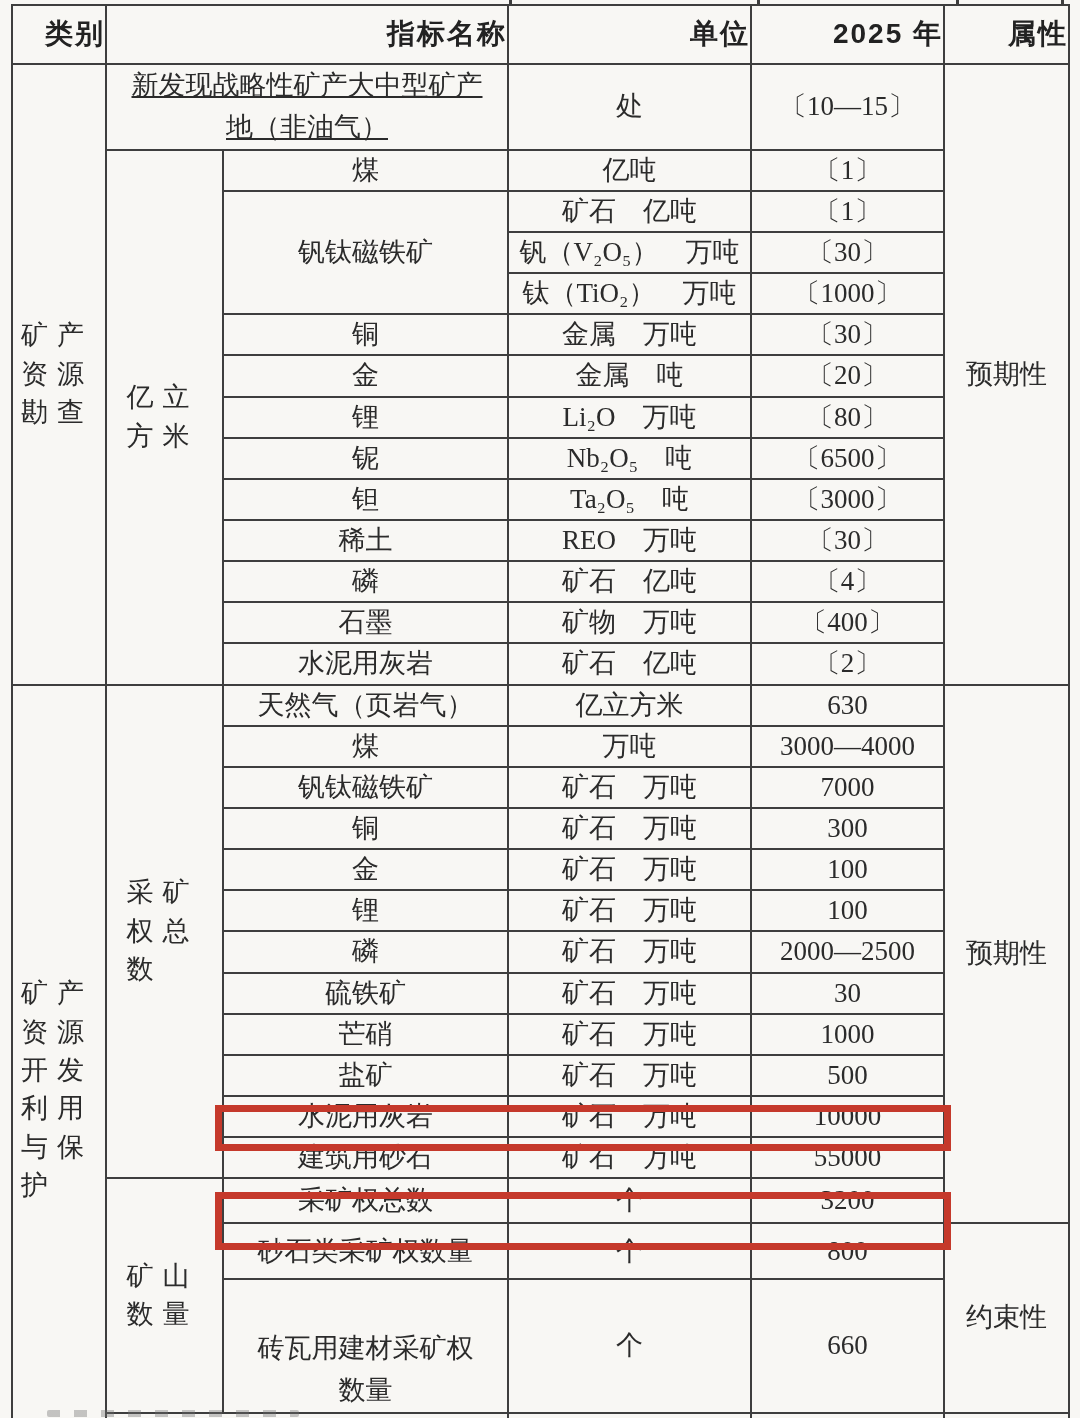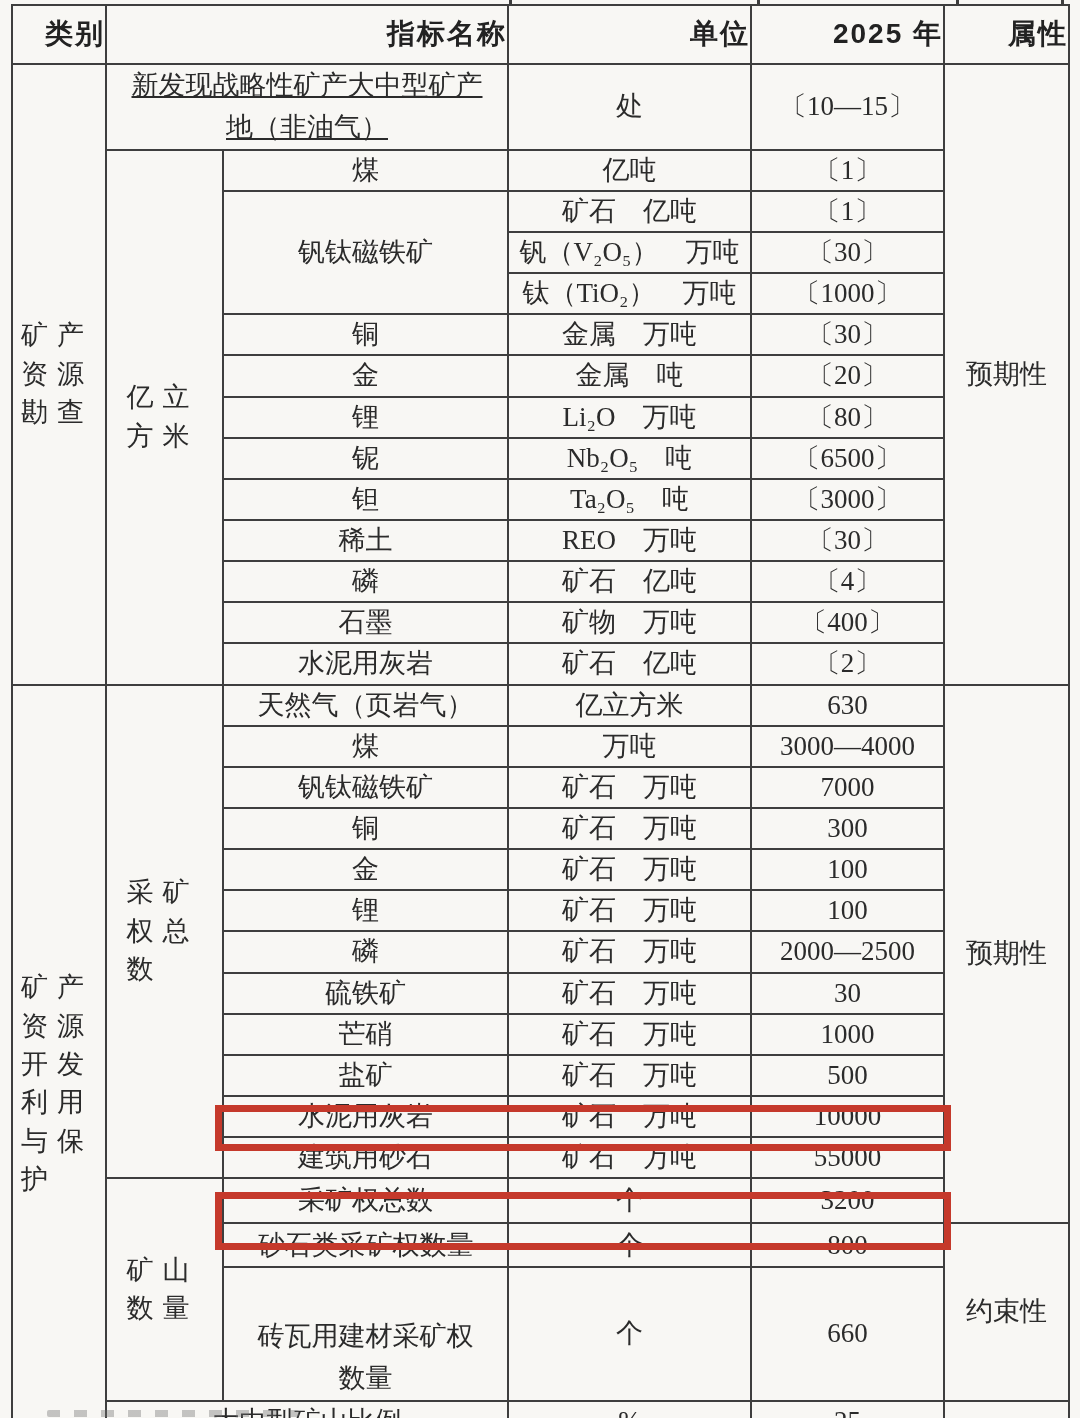--- a/index.html
+++ b/index.html
@@ -29,21 +29,21 @@
     font-family:"Liberation Sans","DejaVu Sans",sans-serif;
     font-weight:700; font-size:28px; letter-spacing:2px;
     color:#222;
     text-align:right;
   }
   
   tr.hdr   { height:59px; }
   tr.h85   { height:85px; }
   tr.h40   { height:40px; }
   tr.h45   { height:45px; }
-  tr.h52   { height:44px; }
+  tr.h52   { height:56px; }
   tr.h80   { height:80px; }
   tr.h41   { height:41px; }
   tr.h38   { height:38px; }
   
   .vwrap span {
     display:inline-block; width:76px;
     letter-spacing:9px; line-height:1.42;
     text-align:left;
   }
   

